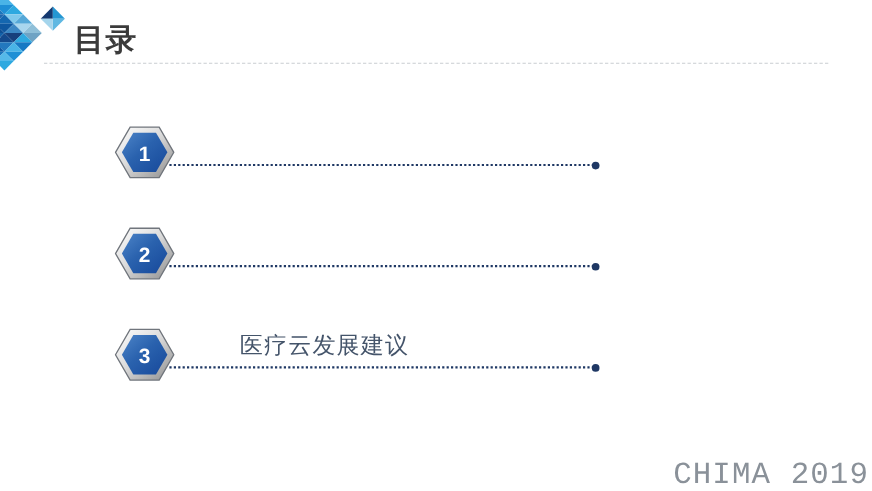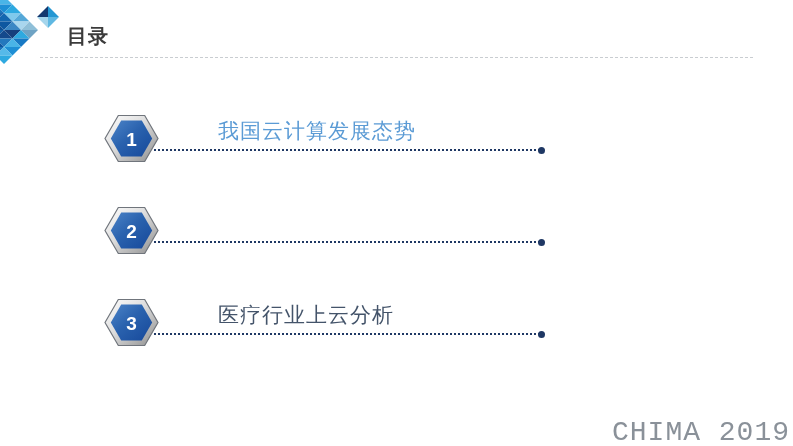--- a/index.html
+++ b/index.html
@@ -4,21 +4,21 @@
 <style>
   html,body{margin:0;padding:0;background:#fff;}
   .slide{
     position:relative;width:793px;height:446px;background:#ffffff;
     overflow:hidden;font-family:"Liberation Sans",sans-serif;
   }
   
   .logo{position:absolute;left:0;top:0;width:62px;height:70px;}
   
   .page-title{
-    position:absolute;left:67px;top:22px;font-size:20px;line-height:28px;
+    position:absolute;left:67px;top:22px;font-size:28px;line-height:28px;
     color:#3b3b3b;font-weight:600;letter-spacing:1px;
   }
   .divider{
     position:absolute;left:40px;top:57px;width:713px;height:0;
     border-top:1px dashed #c9cdd1;
   }
   
   .toc-row{position:absolute;left:104px;width:441px;height:58px;}
   .toc-row.r1{top:112px;}
   .toc-row.r2{top:204px;}
@@ -109,21 +109,20 @@
 
   <div class="toc-row r1">
     <svg class="hex" viewBox="0 0 55 52">
       <polygon points="1,26 14.3,3 40.7,3 54,26 40.7,49 14.3,49" fill="url(#ringG)" stroke="#70757c" stroke-width="1.2"></polygon>
       <polygon points="6.8,26 17.2,8.1 37.8,8.1 48.2,26 37.8,43.9 17.2,43.9" fill="url(#blueG)"></polygon>
       <text x="27.5" y="33.5" text-anchor="middle">1</text>
     </svg>
     <div class="leader">
       <span class="leader-dot"></span>
     </div>
-    <div class="toc-label" style="color: rgb(91, 155, 213);">我国云计算发展态势</div>
   </div>
 
   <div class="toc-row r2">
     <svg class="hex" viewBox="0 0 55 52">
       <polygon points="1,26 14.3,3 40.7,3 54,26 40.7,49 14.3,49" fill="url(#ringG)" stroke="#70757c" stroke-width="1.2"></polygon>
       <polygon points="6.8,26 17.2,8.1 37.8,8.1 48.2,26 37.8,43.9 17.2,43.9" fill="url(#blueG)"></polygon>
       <text x="27.5" y="33.5" text-anchor="middle">2</text>
     </svg>
     <div class="leader">
       <span class="leader-dot"></span>
@@ -132,18 +131,18 @@
 
   <div class="toc-row r3">
     <svg class="hex" viewBox="0 0 55 52">
       <polygon points="1,26 14.3,3 40.7,3 54,26 40.7,49 14.3,49" fill="url(#ringG)" stroke="#70757c" stroke-width="1.2"></polygon>
       <polygon points="6.8,26 17.2,8.1 37.8,8.1 48.2,26 37.8,43.9 17.2,43.9" fill="url(#blueG)"></polygon>
       <text x="27.5" y="33.5" text-anchor="middle">3</text>
     </svg>
     <div class="leader">
       <span class="leader-dot"></span>
     </div>
-    <div class="toc-label" style="color: rgb(68, 84, 106);">医疗行业上云分析</div>
+    <div class="toc-label" style="color: rgb(68, 84, 106);">医疗云发展建议</div>
   </div>
 
   <div class="footer-brand">CHIMA 2019</div>
 
 </div>
 
 </body></html>

